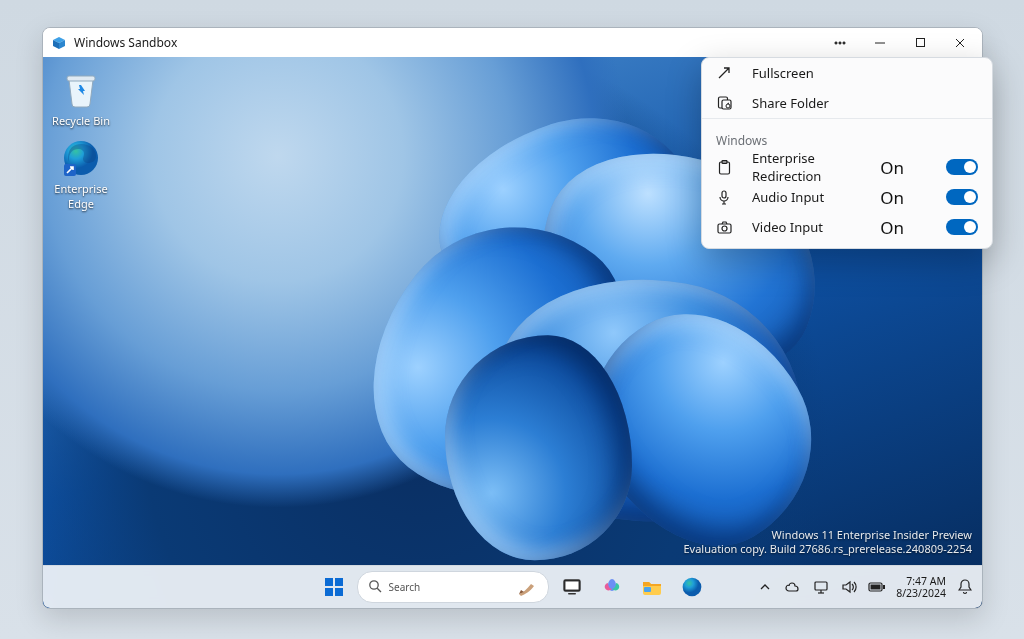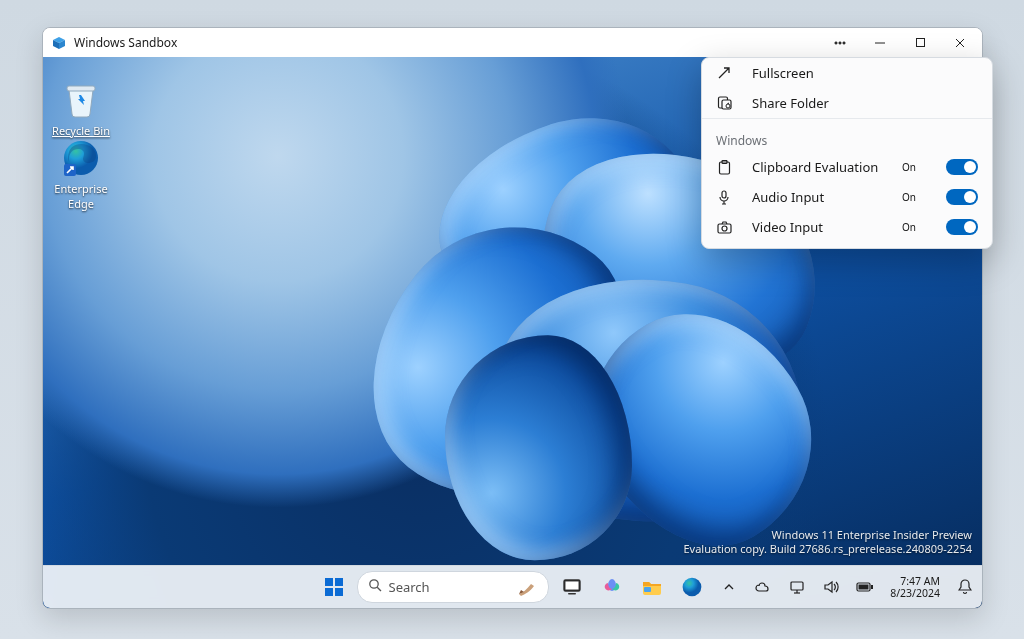--- a/index.html
+++ b/index.html
@@ -20,31 +20,31 @@
   .bloom{position:absolute;left:30%;top:8%;width:60%;height:85%;}
   .petal{position:absolute;border-radius:55% 45% 58% 42%/48% 55% 45% 52%;background:radial-gradient(circle at 30% 25%,#9dd1ff 0%,#4fa0ee 30%,#1c6fd2 60%,#0a4aa0 100%);box-shadow:inset -10px -14px 25px rgba(0,30,80,.55),inset 12px 8px 18px rgba(200,230,255,.5);} 
   .watermark{position:absolute;right:10px;bottom:52px;text-align:right;font-size:11px;line-height:14px;color:rgba(255,255,255,.9);text-shadow:0 1px 2px rgba(0,0,0,.6);}
   
   .d-icon{position:absolute;width:68px;text-align:center;color:#fff;font-size:11px;text-shadow:0 1px 2px rgba(0,0,0,.8);}
   .d-icon .pic{width:42px;height:42px;margin:0 auto 2px auto;display:flex;align-items:center;justify-content:center;}
   
   .taskbar{position:absolute;left:0;right:0;bottom:0;height:42px;background:rgba(243,246,250,.92);backdrop-filter:blur(6px);display:flex;align-items:center;border-top:1px solid rgba(0,0,0,.06);}
   .tb-center{position:absolute;left:50%;transform:translateX(-50%);display:flex;align-items:center;gap:6px;}
   .tb-btn{width:34px;height:34px;border-radius:4px;display:flex;align-items:center;justify-content:center;}
-  .search{display:flex;align-items:center;width:170px;height:30px;background:#fff;border:1px solid #cfd6de;border-radius:15px;padding:0 10px;font-size:13px;color:#555;gap:7px;}
+  .search{display:flex;align-items:center;width:170px;height:30px;background:#fff;border:1px solid #cfd6de;border-radius:15px;padding:0 10px;font-size:10px;color:#555;gap:7px;}
   .search .pen{margin-left:auto;width:22px;height:22px;display:flex;align-items:center;justify-content:center;}
-  .tray{position:absolute;right:6px;display:flex;align-items:center;gap:12px;color:#1a1a1a;}
+  .tray{position:absolute;right:6px;display:flex;align-items:center;gap:6px;color:#1a1a1a;}
   .tray-icn{width:22px;height:30px;display:flex;align-items:center;justify-content:center;}
   .clock{font-size:10.5px;line-height:12px;text-align:right;padding:0 2px;}
   
   .flyout{position:absolute;left:701px;top:57px;width:290px;background:#fbfbfc;border:1px solid #d6dbe1;border-radius:8px;box-shadow:0 12px 34px rgba(0,0,0,.25);overflow:hidden;font-size:13px;color:#1a1a1a;}
   .menu-row{display:flex;align-items:center;height:30px;padding:0 14px;gap:20px;}
   .menu-row .mi{width:16px;height:16px;display:flex;align-items:center;justify-content:center;flex:none;}
   .menu-row .lbl{flex:1;}
-  .menu-row .state{font-size:10px;color:#111;margin-right:10px;}
+  .menu-row .state{font-size:17px;color:#111;margin-right:22px;}
   .sect{height:30px;padding:0 14px;display:flex;align-items:flex-end;font-size:12px;color:#6b6f75;border-top:1px solid #e6e9ed;padding-bottom:3px;}
   .toggle{width:32px;height:16px;border-radius:9px;background:#0067c0;position:relative;flex:none;}
   .toggle::after{content:"";position:absolute;right:2px;top:2px;width:12px;height:12px;border-radius:50%;background:#fff;}
 </style>
 </head>
 <body>
 
 <div class="host">
   <div class="window">
     <div class="titlebar">
@@ -87,21 +87,21 @@
         <div class="bloom">
           <div class="petal" style="left:20%;top:5%;width:46%;height:40%;transform:rotate(-18deg);"></div>
           <div class="petal" style="left:38%;top:12%;width:50%;height:46%;transform:rotate(22deg);background:radial-gradient(circle at 30% 25%,#bde0ff 0%,#5faaf0 28%,#2274d4 60%,#0b4da3 100%);"></div>
           <div class="petal" style="left:6%;top:30%;width:50%;height:50%;transform:rotate(-52deg);"></div>
           <div class="petal" style="left:30%;top:38%;width:55%;height:52%;transform:rotate(10deg);background:radial-gradient(circle at 35% 25%,#8fc8fb 0%,#3e8fe0 30%,#145cbb 60%,#073a84 100%);"></div>
           <div class="petal" style="left:46%;top:48%;width:42%;height:44%;transform:rotate(60deg);"></div>
           <div class="petal" style="left:18%;top:54%;width:40%;height:40%;transform:rotate(-90deg);background:radial-gradient(circle at 30% 25%,#7cbef6 0%,#2c7ed4 35%,#0d4da0 70%,#052a60 100%);"></div>
         </div>
       </div>
 
-      <div class="d-icon" style="left:4px;top:22px;text-decoration:underline;">
+      <div class="d-icon" style="left:4px;top:12px;">
         <div class="pic">
           <svg width="38" height="40" viewBox="0 0 38 40">
               <path d="M7 10h24l-3 24a3 3 0 0 1-3 3H13a3 3 0 0 1-3-3z" fill="#e9f4fb" stroke="#90a9bd" stroke-width="1"></path>
               <rect x="5" y="6" width="28" height="5" rx="2" fill="#dfeaf3" stroke="#90a9bd"></rect>
               <path d="M19 15l4 6-2 0 1 4-6-6 2 0-1-4z" fill="#1e88e5"></path>
             </svg>
         </div>
         <div>Recycle Bin</div>
       </div>
 
@@ -250,21 +250,21 @@
     <div class="sect">
         <span>Windows</span>
       </div>
     <div class="menu-row">
       <span class="mi">
           <svg width="13" height="15" viewBox="0 0 13 15">
             <rect x="1.5" y="2" width="10" height="12" rx="1.5" fill="none" stroke="#222" stroke-width="1.2"></rect>
             <rect x="4" y="0.5" width="5" height="3" rx="1" fill="none" stroke="#222" stroke-width="1.2"></rect>
           </svg>
         </span>
-      <span class="lbl">Clipboard Evaluation</span>
+      <span class="lbl">Enterprise Redirection</span>
       <span class="state">On</span>
       <span class="toggle"></span>
     </div>
     <div class="menu-row">
       <span class="mi">
           <svg width="12" height="15" viewBox="0 0 12 15">
             <rect x="4" y="1" width="4" height="7" rx="2" fill="none" stroke="#222" stroke-width="1.2"></rect>
             <path d="M2 7a4 4 0 0 0 8 0M6 11v3M4 14h4" fill="none" stroke="#222" stroke-width="1.2"></path>
           </svg>
         </span>

